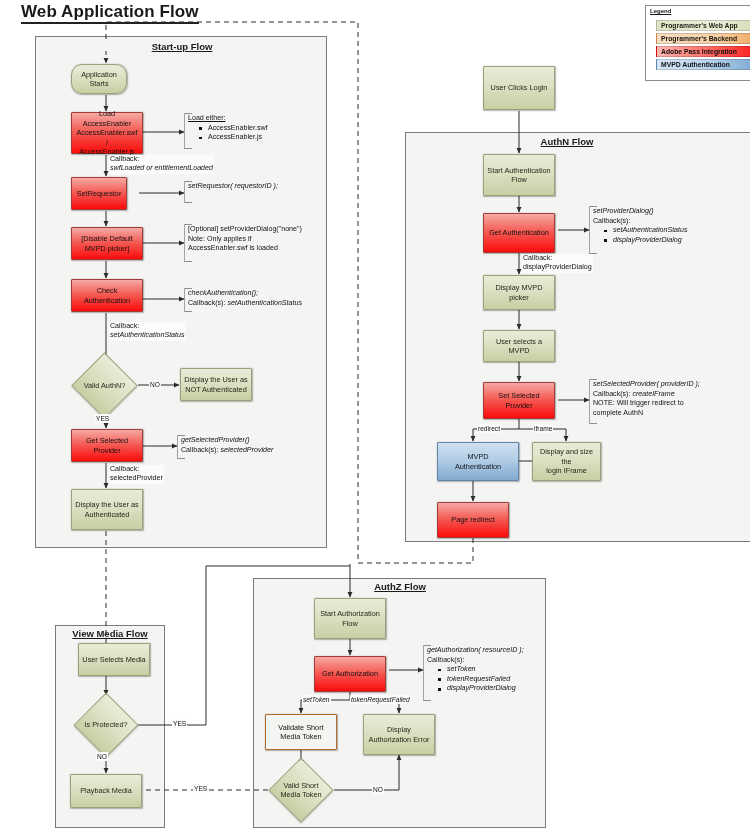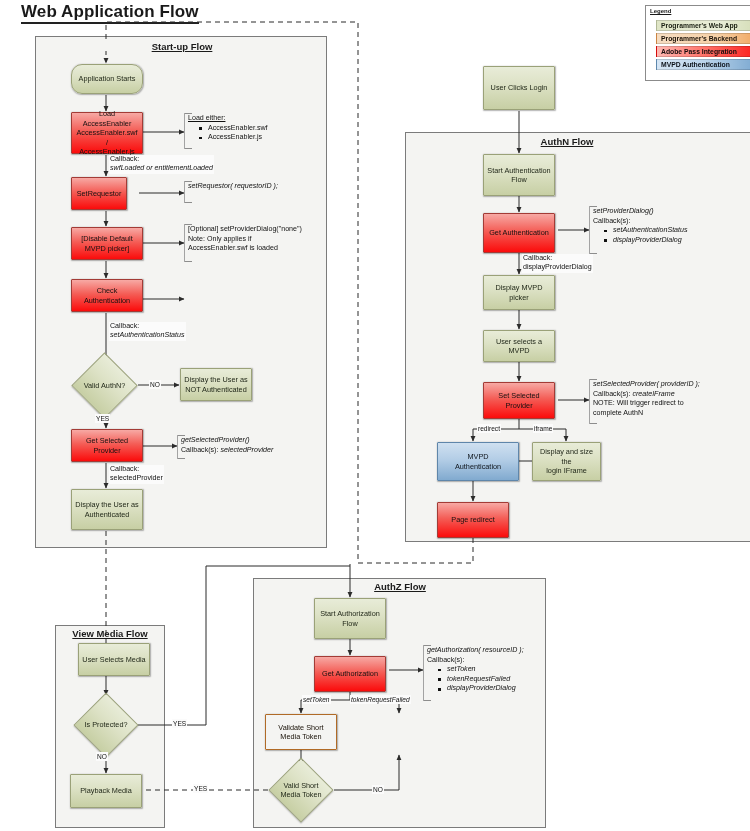--- a/index.html
+++ b/index.html
@@ -167,21 +167,21 @@
 
       <path d="M251,790 L106,790" stroke-dasharray="5 4" marker-end="url(#ah)"></path>
 
       <line x1="89" y1="676" x2="89" y2="695" marker-end="url(#ah)"></line>
       <line x1="89" y1="748" x2="89" y2="773" marker-end="url(#ah)"></line>
 
       <path d="M121,725 L189,725 L189,566 L333,566"></path>
     </g>
   </svg>
 
-  <div class="node n-green n-pill" style="left:54px;top:64px;width:72px;height:30px;">Application Starts</div>
+  <div class="node n-green n-pill" style="left:54px;top:64px;width:56px;height:30px;">Application Starts</div>
 
   <div class="node n-red" style="left:54px;top:112px;width:72px;height:42px;white-space:pre-line;">Load AccessEnabler
 AccessEnabler.swf /
 AccessEnabler.js</div>
 
   <div class="node n-red" style="left:54px;top:177px;width:56px;height:33px;">SetRequestor</div>
 
   <div class="node n-red" style="left:54px;top:227px;width:72px;height:33px;white-space:pre-line;">[Disable Default
 MVPD picker]</div>
 
@@ -213,20 +213,24 @@
   <div class="note" style="left:167px;top:181px;width:140px;height:22px;">
     <i>setRequestor( requestorID );</i>
   </div>
 
   <div class="note" style="left:167px;top:224px;width:142px;height:38px;">
     <div>[Optional] setProviderDialog("none")</div>
     <div>Note: Only applies if</div>
     <div>AccessEnabler.swf is loaded</div>
   </div>
 
+  <div class="note" style="left:167px;top:288px;width:142px;height:24px;">
+    <div><i>checkAuthentication();</i></div>
+    <div><span>Callback(s): </span><i>setAuthenticationStatus</i></div>
+  </div>
 
   <div class="note" style="left:160px;top:435px;width:142px;height:24px;">
     <div><i>getSelectedProvider()</i></div>
     <div><span>Callback(s): </span><i>selectedProvider</i></div>
   </div>
 
   <div class="elab" style="left:92px;top:155px;">
     <div>Callback:</div>
     <div><i>swfLoaded or entitlementLoaded</i></div>
   </div>
@@ -287,20 +291,22 @@
   <div class="elab tiny" style="left:516px;top:424px;">iframe</div>
 
   <div class="node n-green" style="left:297px;top:598px;width:72px;height:41px;white-space:pre-line;">Start Authorization
 Flow</div>
 
   <div class="node n-red" style="left:297px;top:656px;width:72px;height:36px;">Get Authorization</div>
 
   <div class="node n-orange" style="left:248px;top:714px;width:72px;height:36px;white-space:pre-line;">Validate Short
 Media Token</div>
 
+  <div class="node n-green" style="left:346px;top:714px;width:72px;height:41px;white-space:pre-line;">Display
+Authorization Error</div>
 
   <div class="dia" style="left:261px;top:767px;width:46px;height:46px;">
     <div class="shape"></div>
     <div class="lbl" style="white-space:pre-line;">Valid Short
 Media Token</div>
   </div>
 
   <div class="note" style="left:406px;top:645px;width:160px;height:56px;">
     <div><i>getAuthorization( resourceID );</i></div>
     <div>Callback(s):</div>

